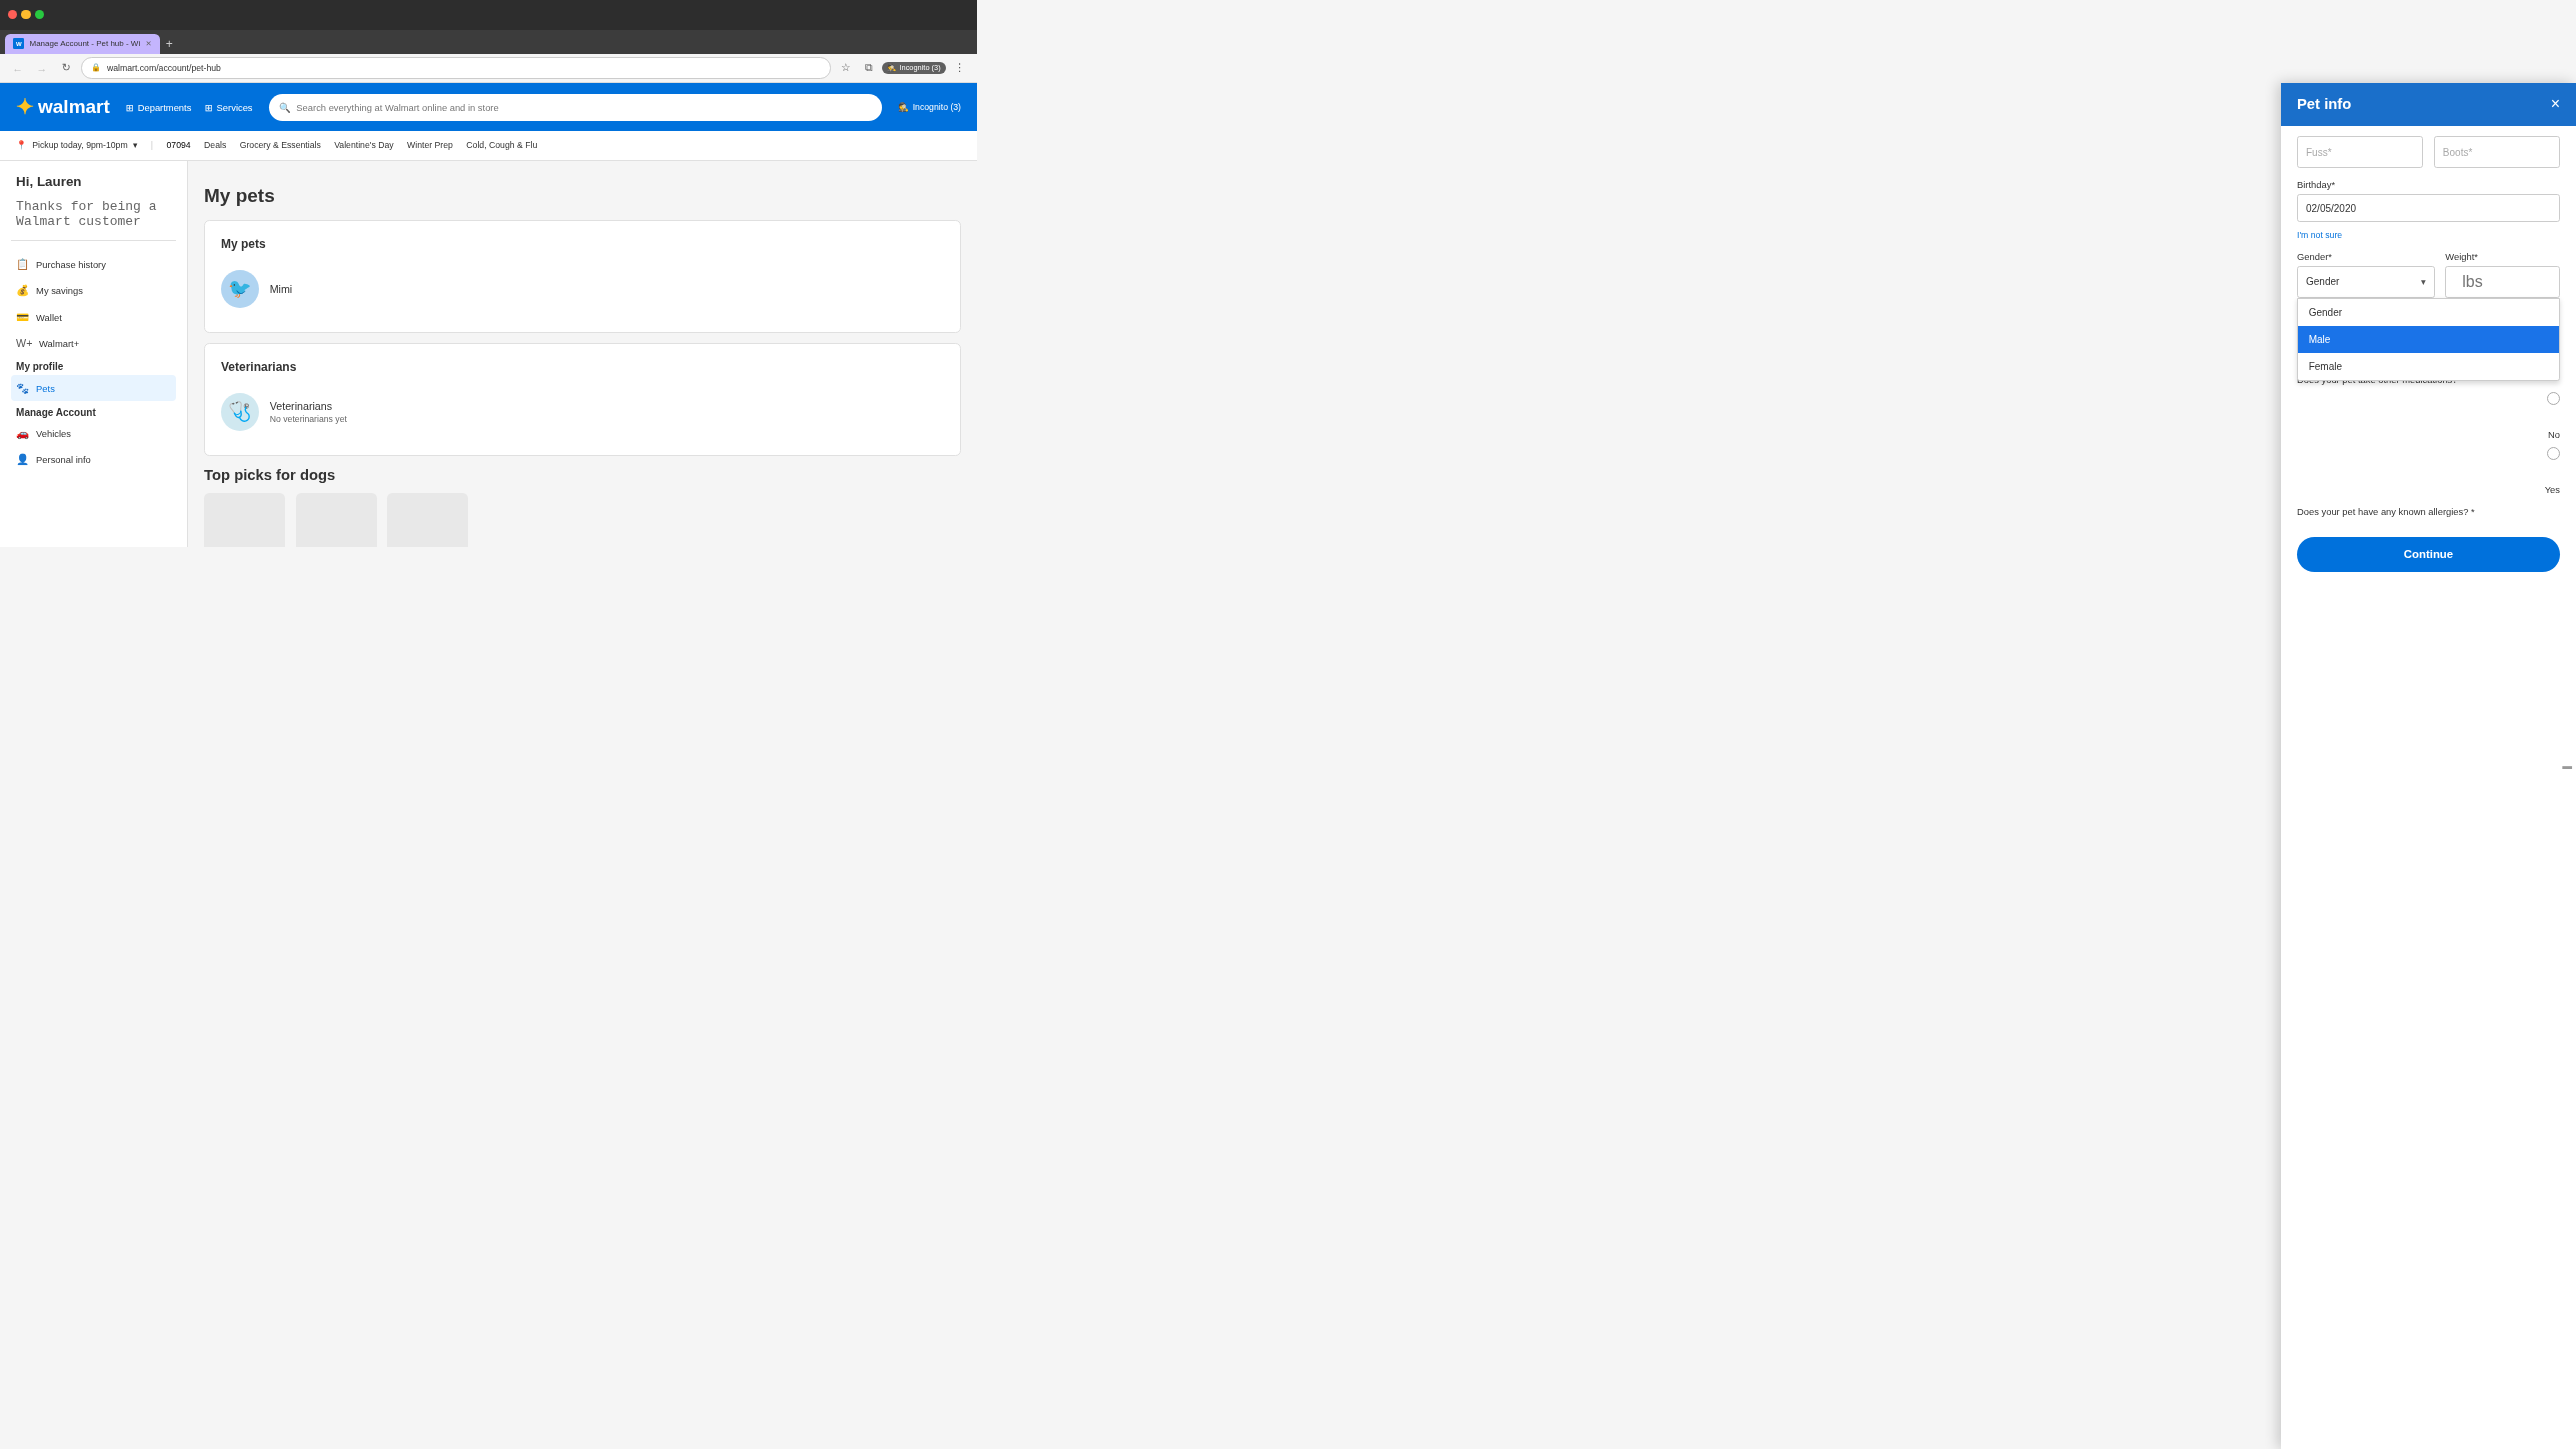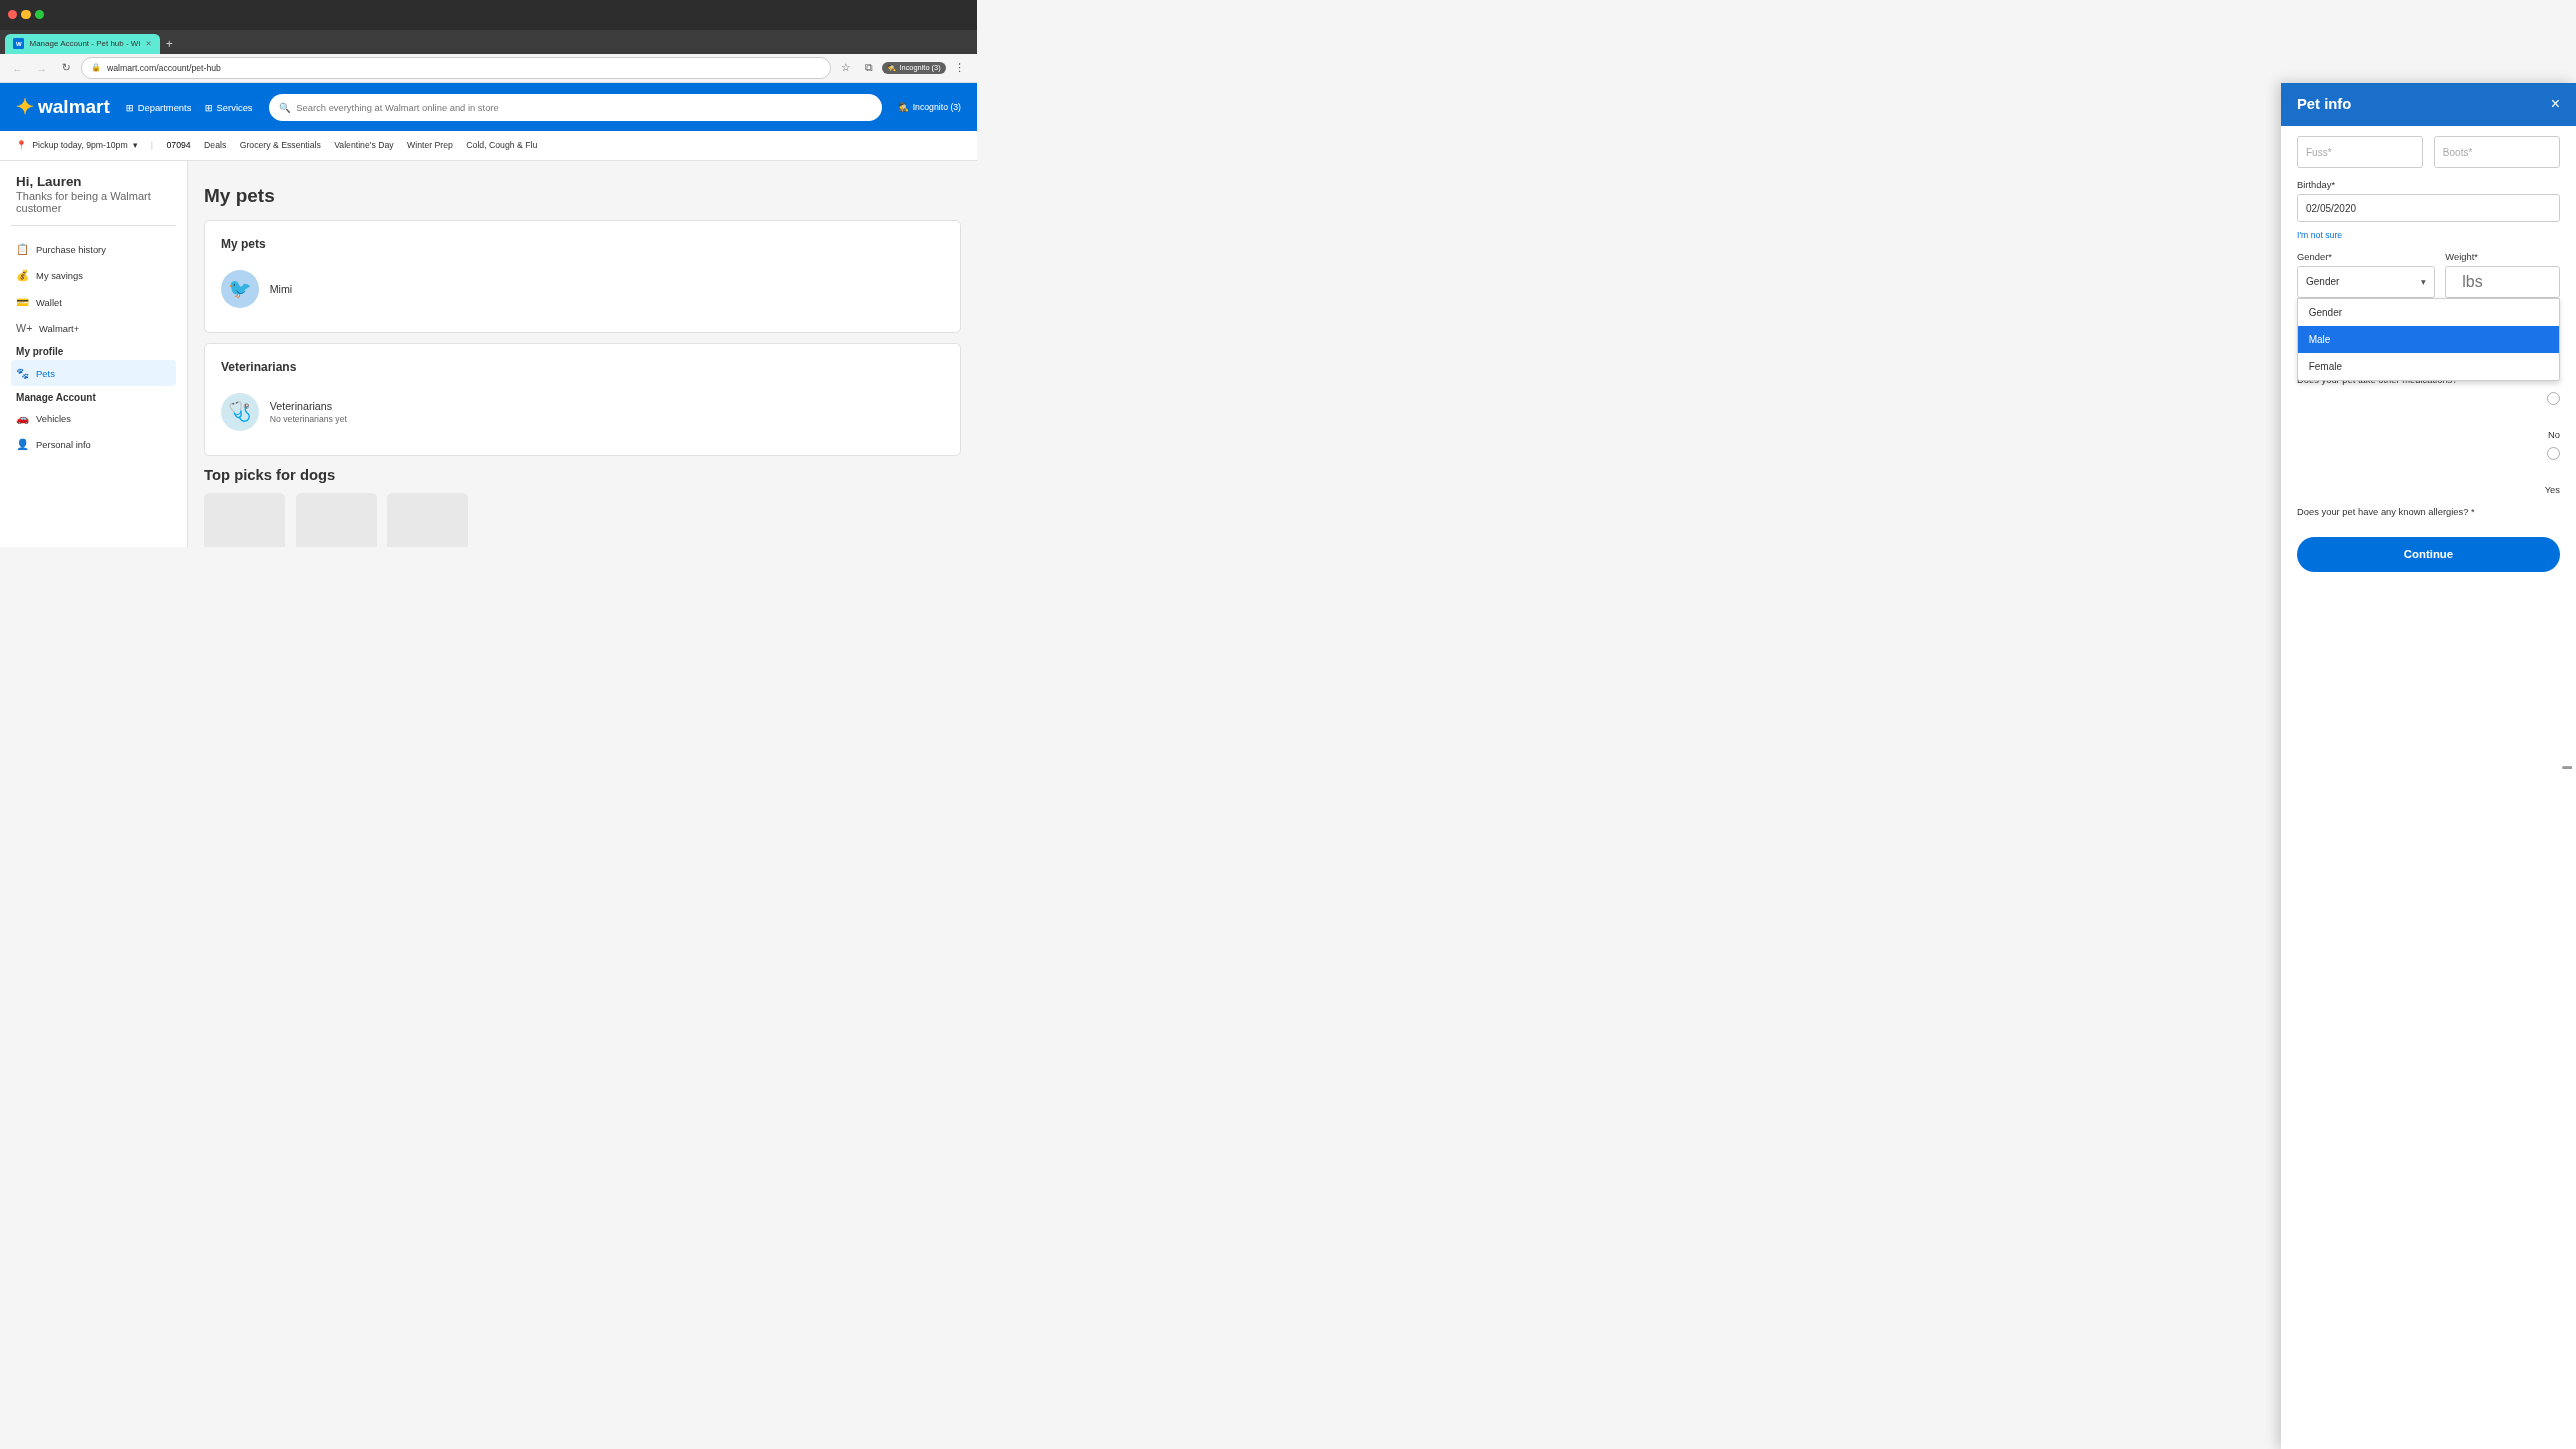--- a/index.html
+++ b/index.html
@@ -30,21 +30,21 @@
     .btn-close { background: #ff5f57; }
 
     .tab-bar {
       background: #3c3c3c;
       display: flex;
       align-items: flex-end;
       height: 24px;
       padding: 0 5.4px;
     }
     .tab {
-      background: #5eead4;
+      background: #c4b5fd;
       height: 20px;
       display: flex;
       align-items: center;
       padding: 0 8px;
       border-radius: 5.4px 5.4px 0 0;
       gap: 5.4px;
       min-width: 134px;
       font-size: 8px;
       color: #333;
     }
@@ -203,21 +203,21 @@
     }
     .user-greeting {
       padding: 0 5.4px 10.7px;
       border-bottom: 0.7px solid #e0e0e0;
       margin-bottom: 10.7px;
     }
     .user-greeting-name {
       font-size: 13.4px; font-weight: bold; color: #333;
     }
     .user-greeting-sub {
-      font-size: 11px; color: #666; margin-top: 1px;
+      font-size: 13px; color: #666; margin-top: 10px; font-family: Liberation Mono, monospace;
     }
     .sidebar-section-title {
       font-size: 10px; font-weight: bold; color: #333;
       padding: 5.4px 5.4px 2.7px;
     }
     .sidebar-item {
       display: flex; align-items: center; gap: 6.7px;
       padding: 6.7px 5.4px; border-radius: 4px; cursor: pointer;
       font-size: 9.4px; color: #333;
     }

